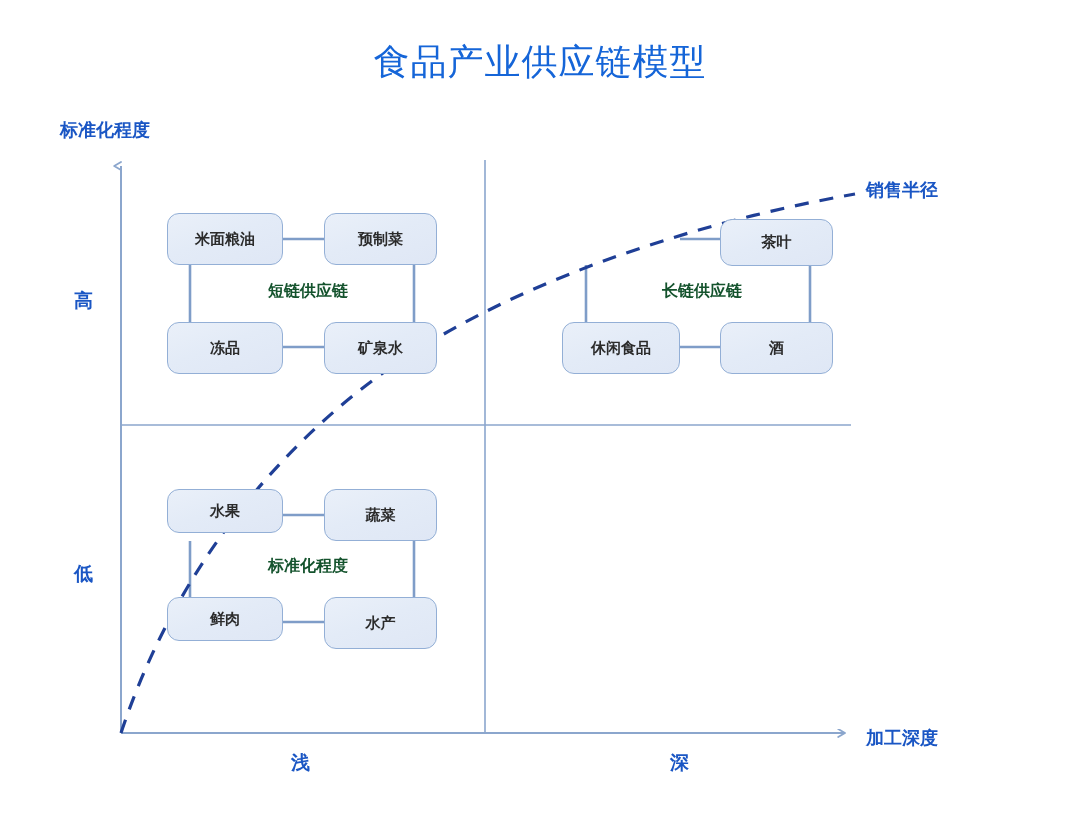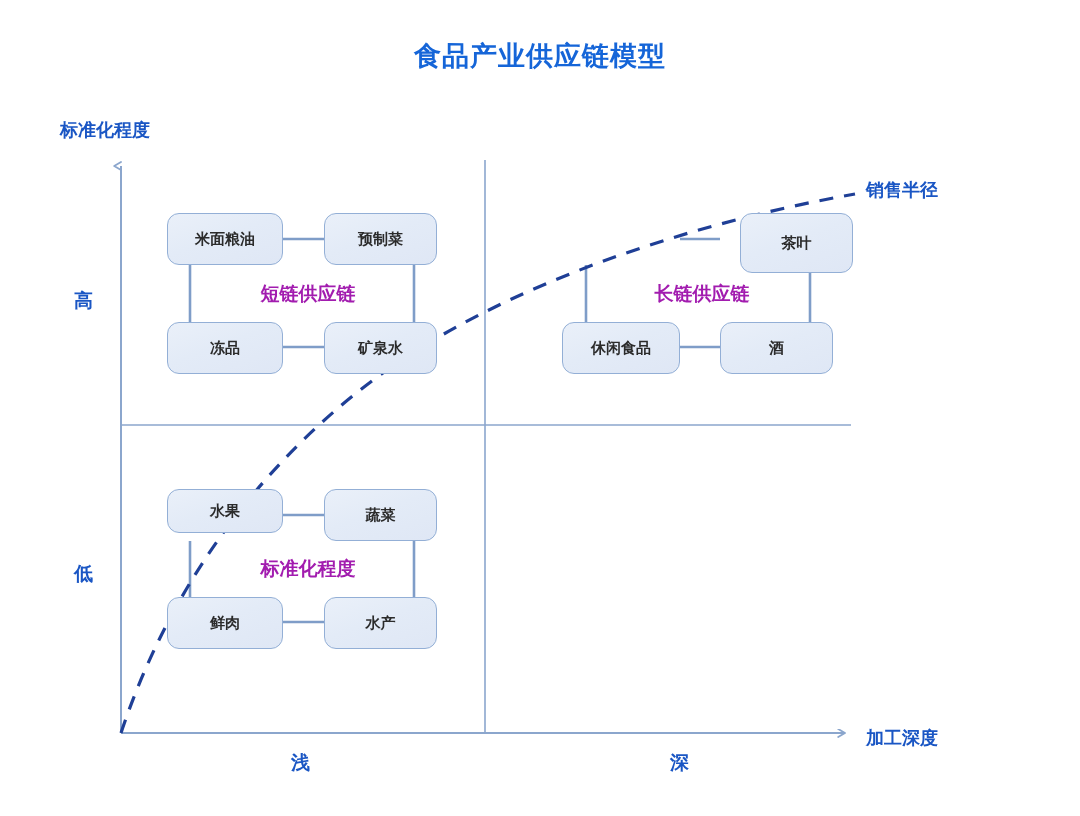--- a/index.html
+++ b/index.html
@@ -19,22 +19,22 @@
     width: 1080px;
     height: 816px;
     background: #ffffff;
   }
   #title {
     position: absolute;
     left: 0;
     top: 38px;
     width: 1080px;
     text-align: center;
-    font-size: 27px;
-    font-weight: bold;
+    font-size: 36px;
+    font-weight: normal;
     color: #1565d8;
     letter-spacing: 1px;
   }
   svg.layer {
     position: absolute;
     left: 0;
     top: 0;
     width: 1080px;
     height: 816px;
     pointer-events: none;
@@ -72,23 +72,23 @@
     font-size: 15px;
     font-weight: bold;
     display: flex;
     align-items: center;
     justify-content: center;
     white-space: nowrap;
     z-index: 3;
   }
   .group-label {
     position: absolute;
-    font-size: 19px;
+    font-size: 16px;
     font-weight: bold;
-    color: #a21caf;
+    color: #14532d;
     white-space: nowrap;
     text-align: center;
     z-index: 4;
     background: #ffffff;
     padding: 0 4px;
   }
 </style>
 </head>
 <body>
 
@@ -148,38 +148,38 @@
     <span>预制菜</span>
   </div>
   <div class="node" style="left:167px; top:322px; width:116px; height:52px;">
     <span>冻品</span>
   </div>
   <div class="node" style="left:324px; top:322px; width:113px; height:52px;">
     <span>矿泉水</span>
   </div>
   <div class="group-label" style="left:234px; top:281px; width:140px;">短链供应链</div>
 
-  <div class="node" style="left:720px; top:213px; width:113px; height:60px;margin-left:20px;">
+  <div class="node" style="left:720px; top:219px; width:113px; height:47px;">
     <span>茶叶</span>
   </div>
   <div class="node" style="left:562px; top:322px; width:118px; height:52px;">
     <span>休闲食品</span>
   </div>
   <div class="node" style="left:720px; top:322px; width:113px; height:52px;">
     <span>酒</span>
   </div>
   <div class="group-label" style="left:628px; top:281px; width:140px;">长链供应链</div>
 
   <div class="node" style="left:167px; top:489px; width:116px; height:44px;">
     <span>水果</span>
   </div>
   <div class="node" style="left:324px; top:489px; width:113px; height:52px;">
     <span>蔬菜</span>
   </div>
-  <div class="node" style="left:167px; top:597px; width:116px; height:52px;text-align:center;">
+  <div class="node" style="left:167px; top:597px; width:116px; height:44px;text-align:center;">
     <span>鲜肉</span>
   </div>
   <div class="node" style="left:324px; top:597px; width:113px; height:52px;">
     <span>水产</span>
   </div>
   <div class="group-label" style="left:234px; top:556px; width:140px;">标准化程度</div>
 
 </div>
 
 </body></html>

